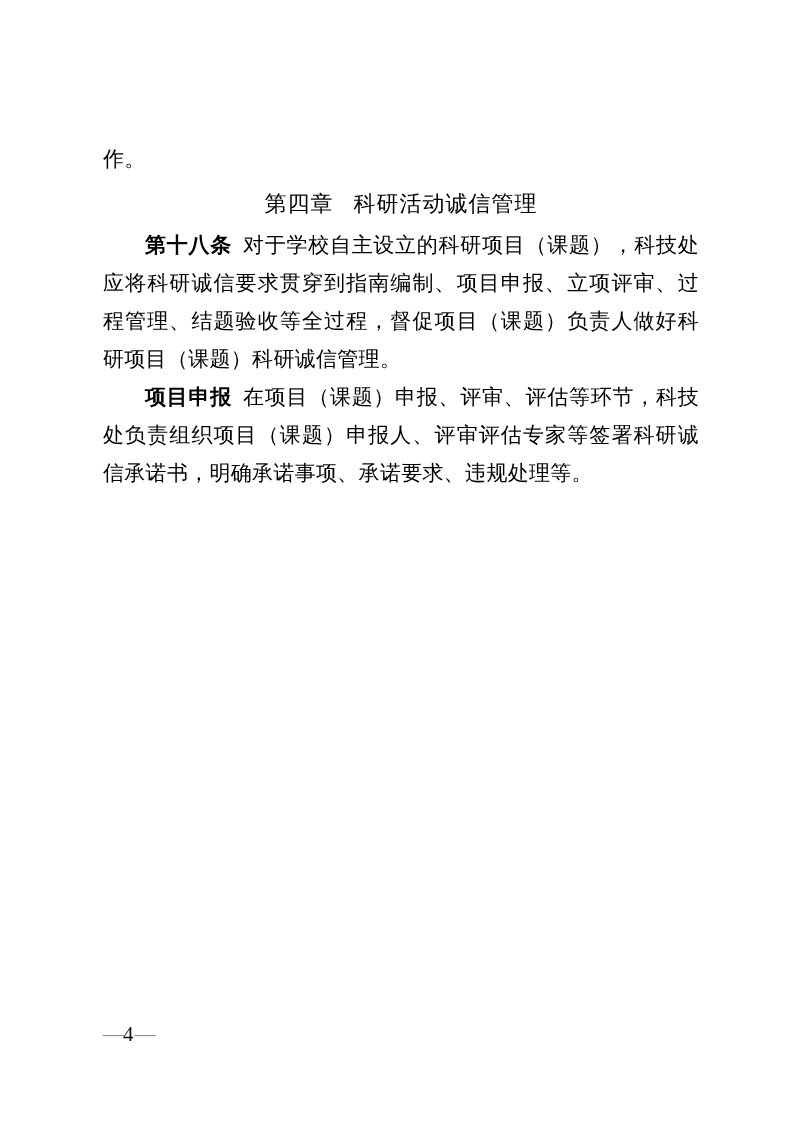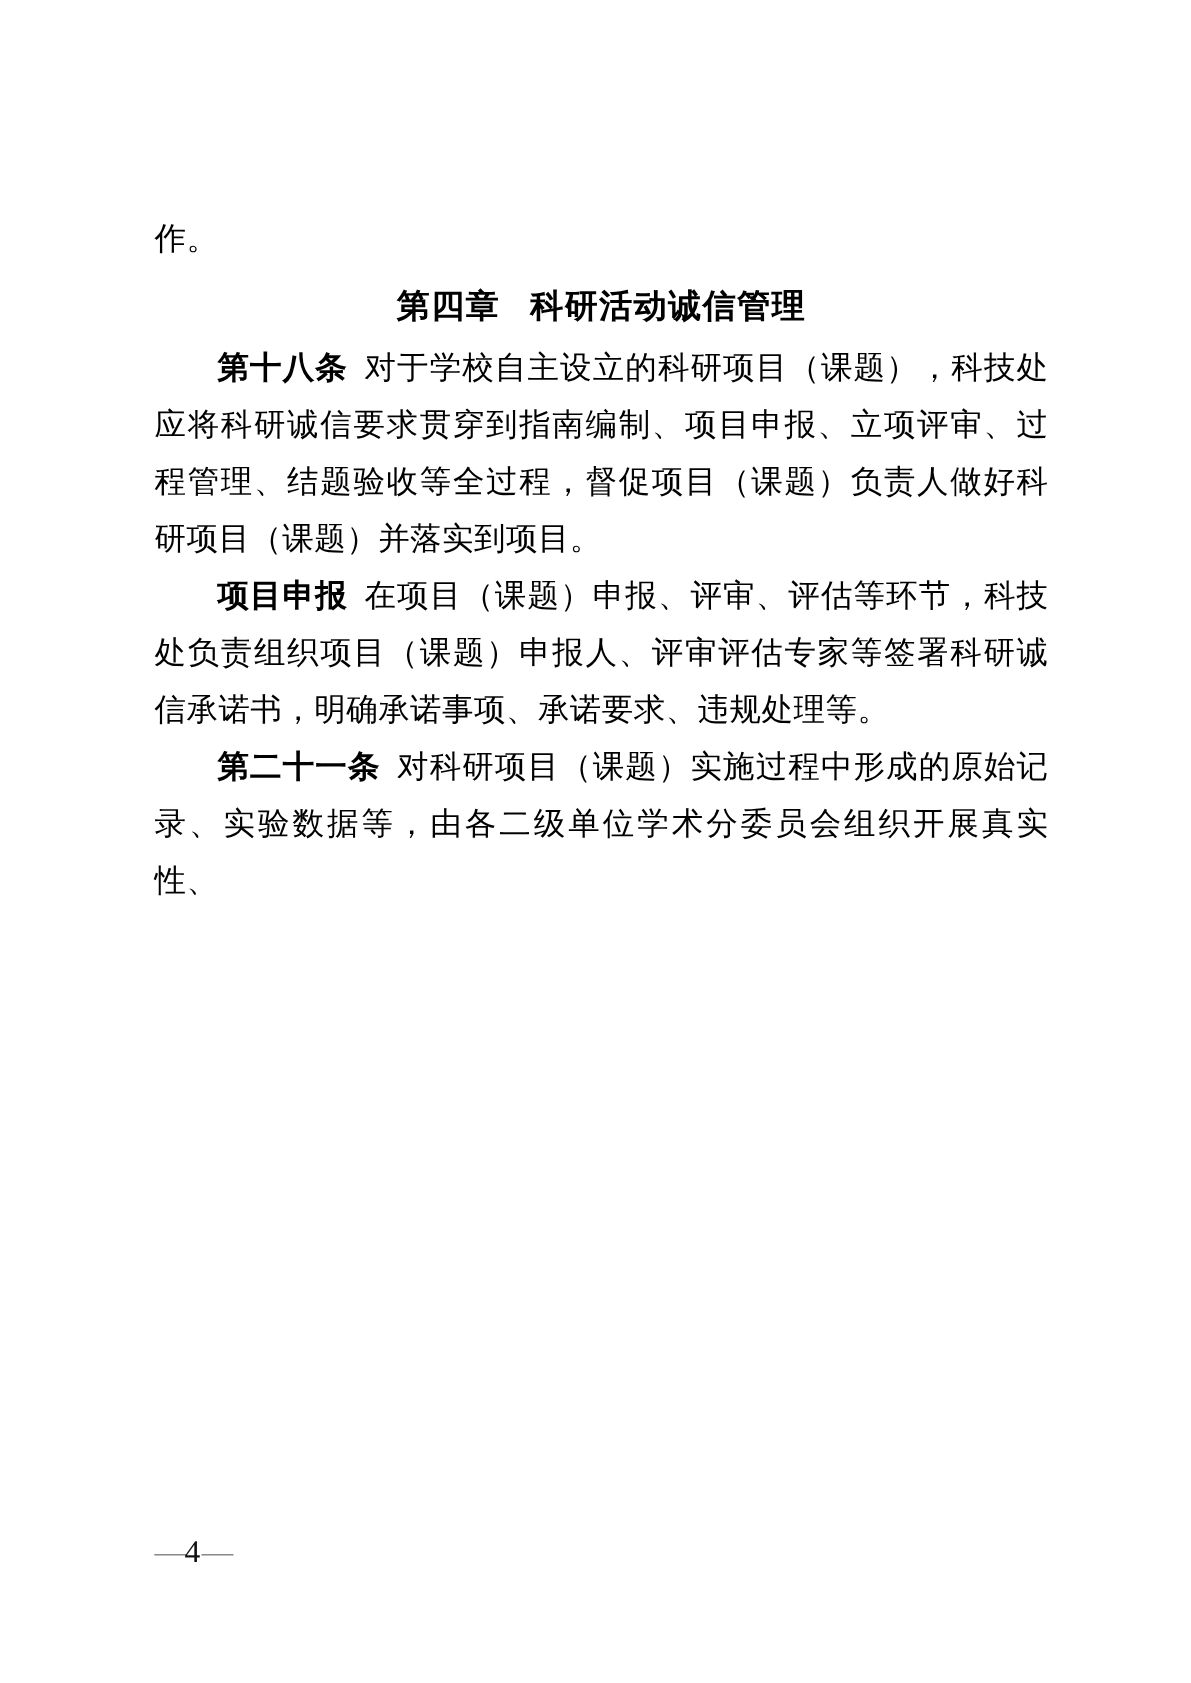--- a/index.html
+++ b/index.html
@@ -38,21 +38,21 @@
     letter-spacing: 0.3px;
   }
   .art-num {
     font-weight: bold;
     margin-right: 11px;
   }
   h2.chapter {
     margin: 3px 0 0 0;
     font-size: 22px;
     line-height: 45px;
-    font-weight: bold;
+    font-weight: normal;
     text-align: center;
     font-family: "Liberation Sans", sans-serif;
     letter-spacing: 1px;
   }
   h2.chapter .chapter-label,
   h3.section .section-label {
     margin-right: 20px;
   }
   h3.section {
     margin: 0 0 2px 0;
@@ -89,30 +89,27 @@
     <p class="continuation">作。</p>
 
 
     <h2 class="chapter">
       <span class="chapter-label">第四章</span><span>科研活动诚信管理</span>
     </h2>
 
 
 
     <p class="para">
-      <span class="art-num">第十八条</span><span>对于学校自主设立的科研项目（课题），科技处应将科研诚信要求贯穿到指南编制、项目申报、立项评审、过程管理、结题验收等全过程，督促项目（课题）负责人做好科研项目（课题）并落实到项目。</span>
+      <span class="art-num">第十八条</span><span>对于学校自主设立的科研项目（课题），科技处应将科研诚信要求贯穿到指南编制、项目申报、立项评审、过程管理、结题验收等全过程，督促项目（课题）负责人做好科研项目（课题）科研诚信管理。</span>
     </p>
 
     <p class="para">
       <span class="art-num">项目申报</span><span>在项目（课题）申报、评审、评估等环节，科技处负责组织项目（课题）申报人、评审评估专家等签署科研诚信承诺书，明确承诺事项、承诺要求、违规处理等。</span>
     </p>
 
 
-    <p class="para">
-      <span class="art-num">第二十一条</span><span>对科研项目（课题）实施过程中形成的原始记录、实验数据等，由各二级单位学术分委员会组织开展真实性、</span>
-    </p>
 
   </div>
 
   <div class="footer">
     <span class="dash">—</span><span class="pagenum">4</span><span class="dash">—</span>
   </div>
 </div>
 
 </body></html>

